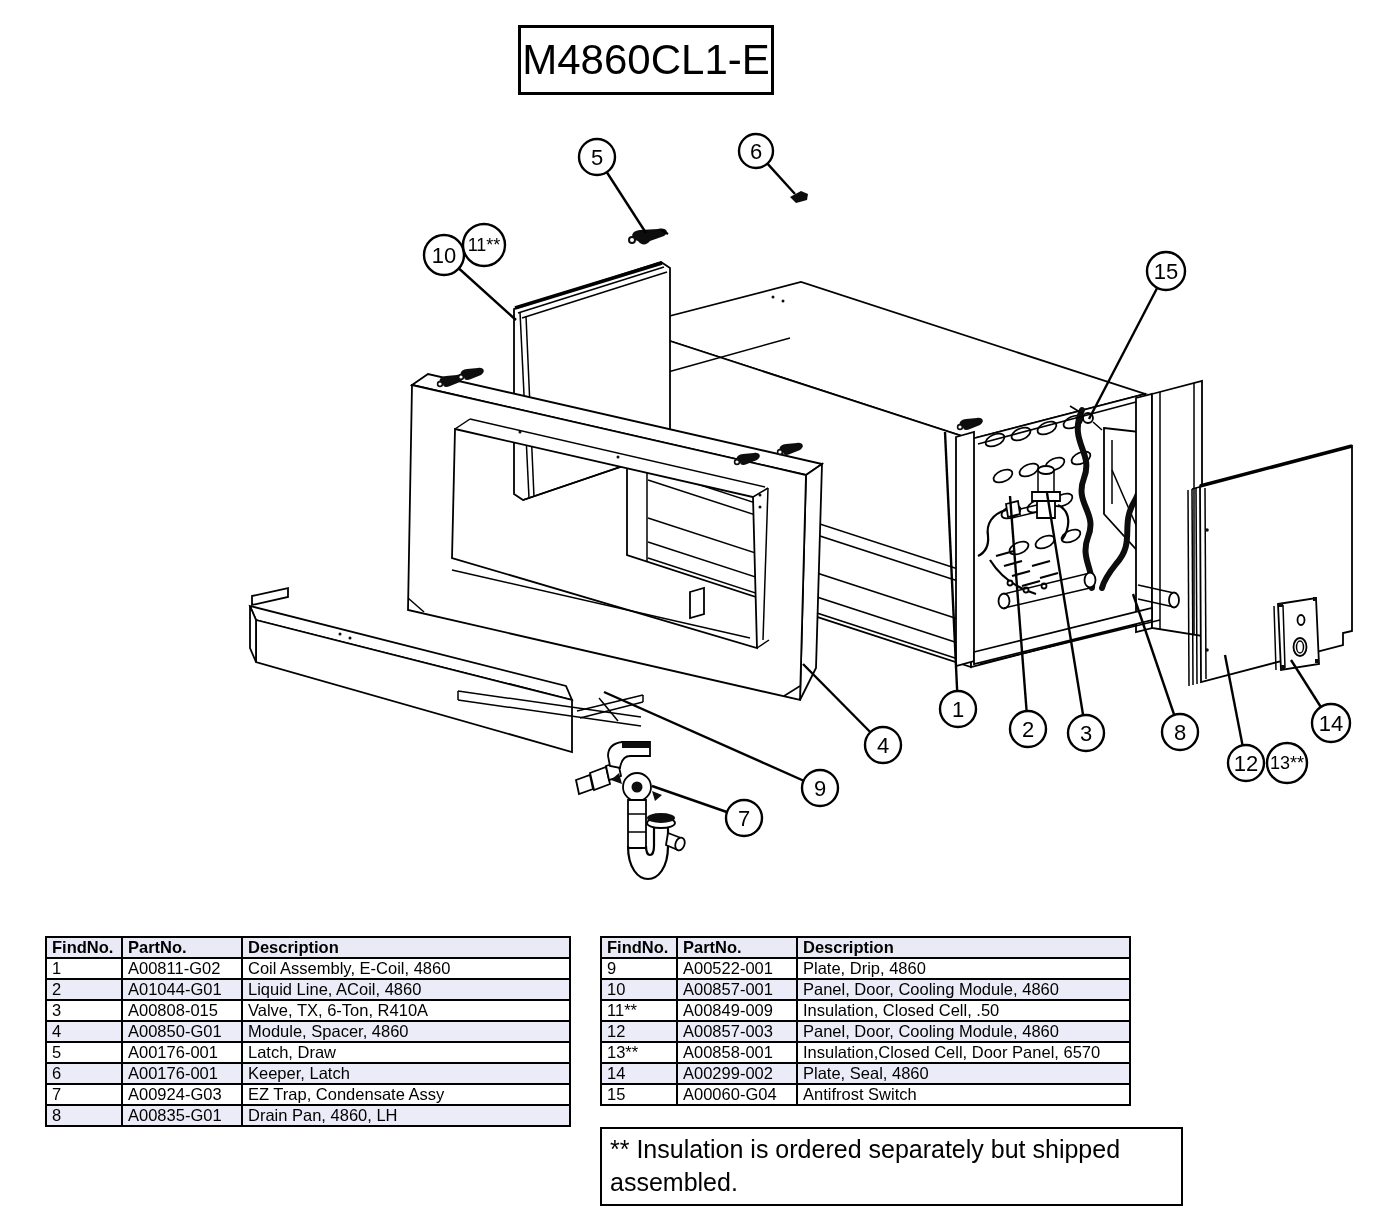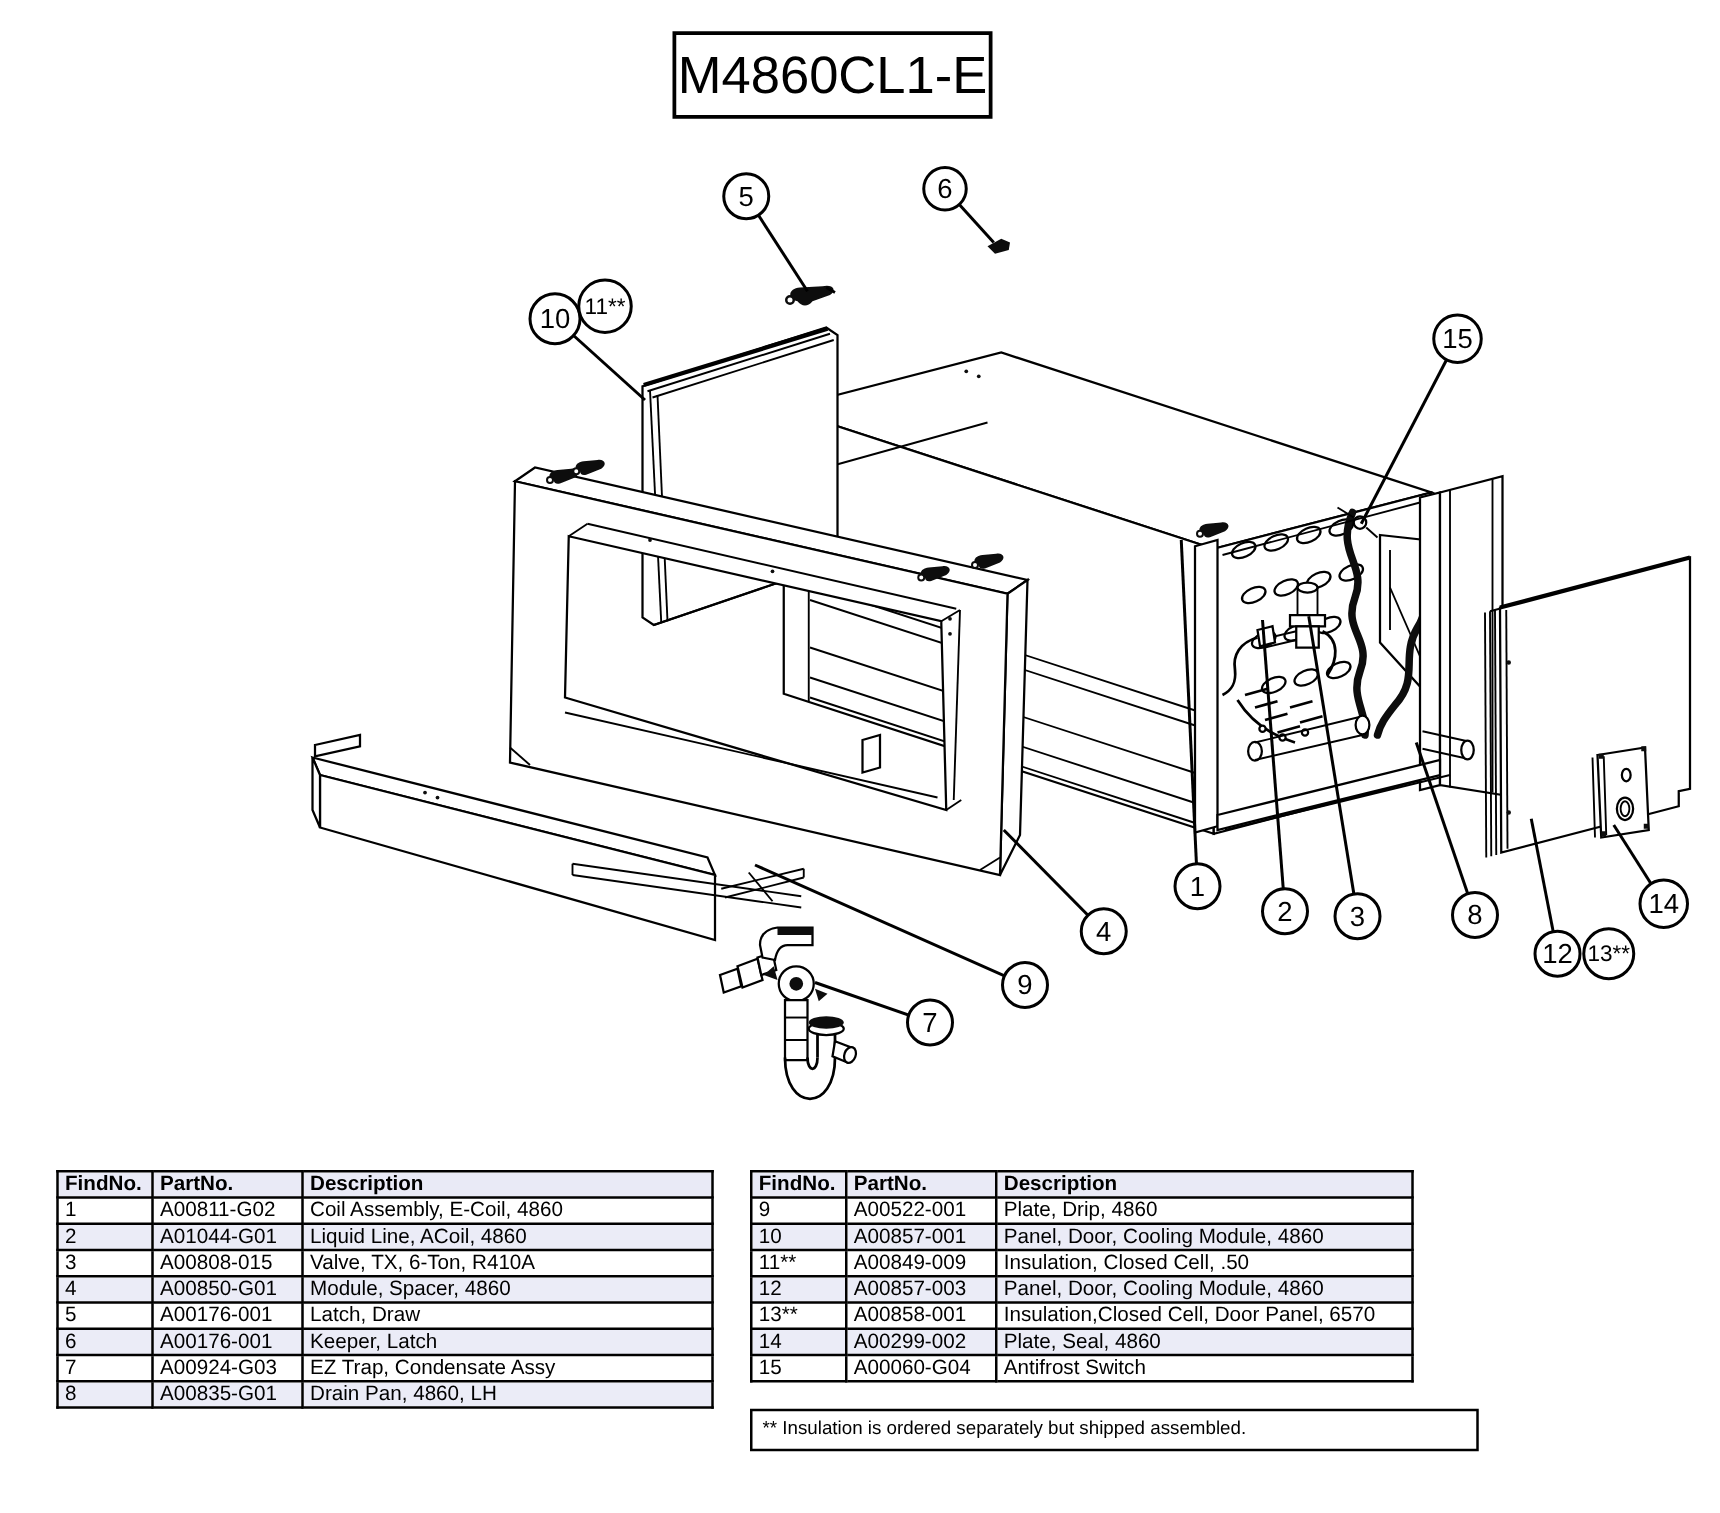--- a/index.html
+++ b/index.html
@@ -10,41 +10,41 @@
   }
   *{margin:0;padding:0;box-sizing:border-box;}
   html,body{background:var(--bg);}
   body{
     width:1376px;height:1210px;position:relative;overflow:hidden;
     font-family:"Liberation Sans", sans-serif;color:#000;
   }
   .title-box{
     position:absolute;left:518px;top:25px;width:256px;height:70px;
     border:3px solid var(--line);display:flex;align-items:center;justify-content:center;
-    font-size:42px;letter-spacing:0px;background:#fff;margin-left:20px;
+    font-size:42px;letter-spacing:0px;background:#fff;
   }
   #diagram{position:absolute;left:0;top:0;}
   .parts-table{
     position:absolute;border-collapse:collapse;table-layout:fixed;
     font-size:16.5px;background:#fff;
   }
   #table-left{left:45px;top:936px;width:526px;}
   #table-right{left:600px;top:936px;width:531px;}
   .parts-table th,.parts-table td{
     border:2px solid var(--line);padding:0 5px;height:16px;
     white-space:nowrap;overflow:hidden;text-align:left;vertical-align:middle;
   }
   .parts-table th{background:var(--th-bg);font-weight:bold;}
   .parts-table tbody tr:nth-child(even) td{background:var(--alt-row);}
   .parts-table col.c1{width:76px;}
   .parts-table col.c2{width:120px;}
   .note-box{
     position:absolute;left:600px;top:1127px;width:583px;
     border:2px solid var(--line);padding:4px 8px 6px 8px;
-    font-size:15px;line-height:1.3;background:#fff;
+    font-size:25px;line-height:1.3;background:#fff;
   }
   
   .w{fill:#ffffff;stroke:var(--line);stroke-width:1.8;}
   .ln{fill:none;stroke:var(--line);stroke-width:1.5;}
   .ln2{fill:none;stroke:var(--line);stroke-width:2.2;}
   .thick{fill:none;stroke:var(--line);stroke-width:3.5;}
   .blk{fill:#0d0d0d;stroke:none;}
   .fat{fill:none;stroke:#0d0d0d;stroke-width:6;stroke-linecap:round;}
   .dot{fill:#0d0d0d;}
 </style>

